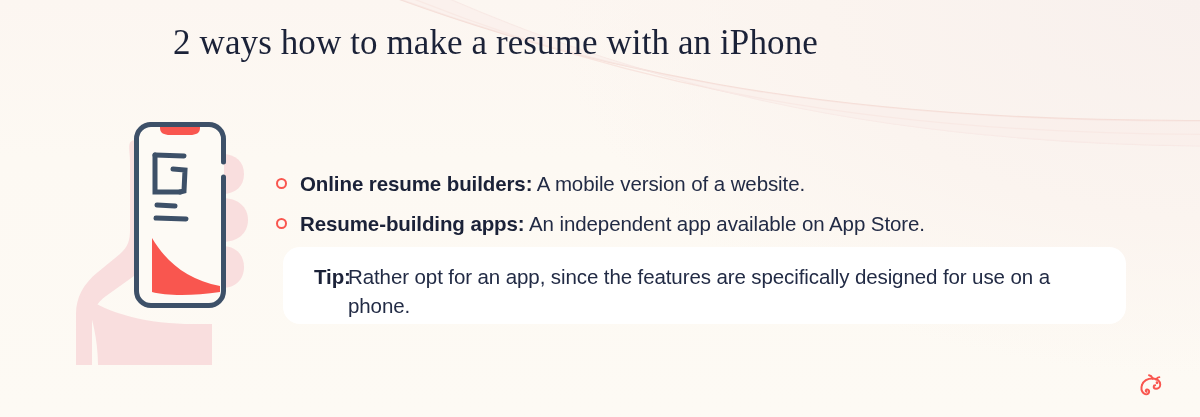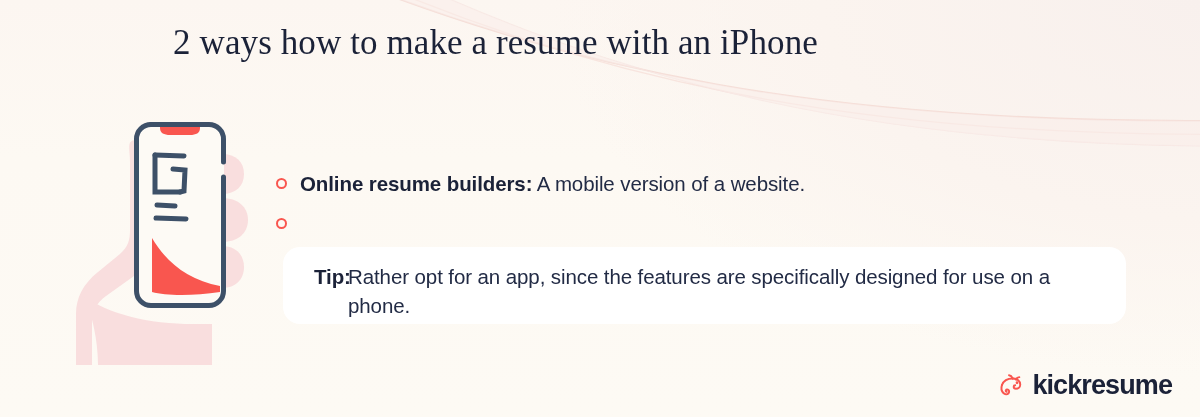--- a/index.html
+++ b/index.html
@@ -196,36 +196,36 @@
     <path d="M 90 138 C 104 162, 126 180, 158 186 L 158 192 C 132 196, 104 196, 90 192 Z" fill="#F9564F"></path>
   </svg>
 
   <div class="bullets">
     <div class="bullet-row">
       <span class="bullet-marker"></span>
       <span class="bullet-text"><span class="lead">Online resume builders:</span><span> A mobile version of a website.</span></span>
     </div>
     <div class="bullet-row">
       <span class="bullet-marker"></span>
+      <span class="bullet-text"><span class="lead">Resume-building apps:</span><span> An independent app available on App Store.</span></span>
     </div>
   </div>
 
   <div class="tip-box">
     <div class="tip-text">
       <span class="tip-label">Tip:</span><span>Rather opt for an app, since the features are specifically designed for use on a phone.</span>
     </div>
   </div>
 
   <div class="logo">
     <svg class="logo-mark" viewBox="0 0 32 32">
       <g fill="none" stroke="#F9564F" stroke-width="2.1" stroke-linecap="round" stroke-linejoin="round">
         <path d="M 20 9 C 25 9, 28 12, 28 15.5 C 28 18.5, 25.5 20, 23.5 20 C 22 20, 21 19, 21 17.8 C 21 16.8, 21.8 16.2, 22.6 16.2"></path>
         <path d="M 20 9 C 14 9, 10 12, 8.5 16"></path>
         <path d="M 8.5 16 C 7.5 19, 8 22.5, 10 24.5 C 11.6 26.1, 14 26.2, 15.3 25 C 16.4 24, 16.4 22.3, 15.4 21.4 C 14.5 20.6, 13.2 20.8, 12.7 21.6 C 12.3 22.3, 12.6 23.2, 13.4 23.3"></path>
         <path d="M 20 9 C 19 7, 17.5 5.8, 16 5.6"></path>
         <path d="M 23.5 10.2 C 24.4 8.6, 25.8 7.6, 27 7.6"></path>
       </g>
       <circle cx="24.6" cy="13.6" r="1.5" fill="#F9564F"></circle>
     </svg>
-    <span class="logo-word">kickresume</span>
   </div>
 
 </div>
 
 </body></html>

